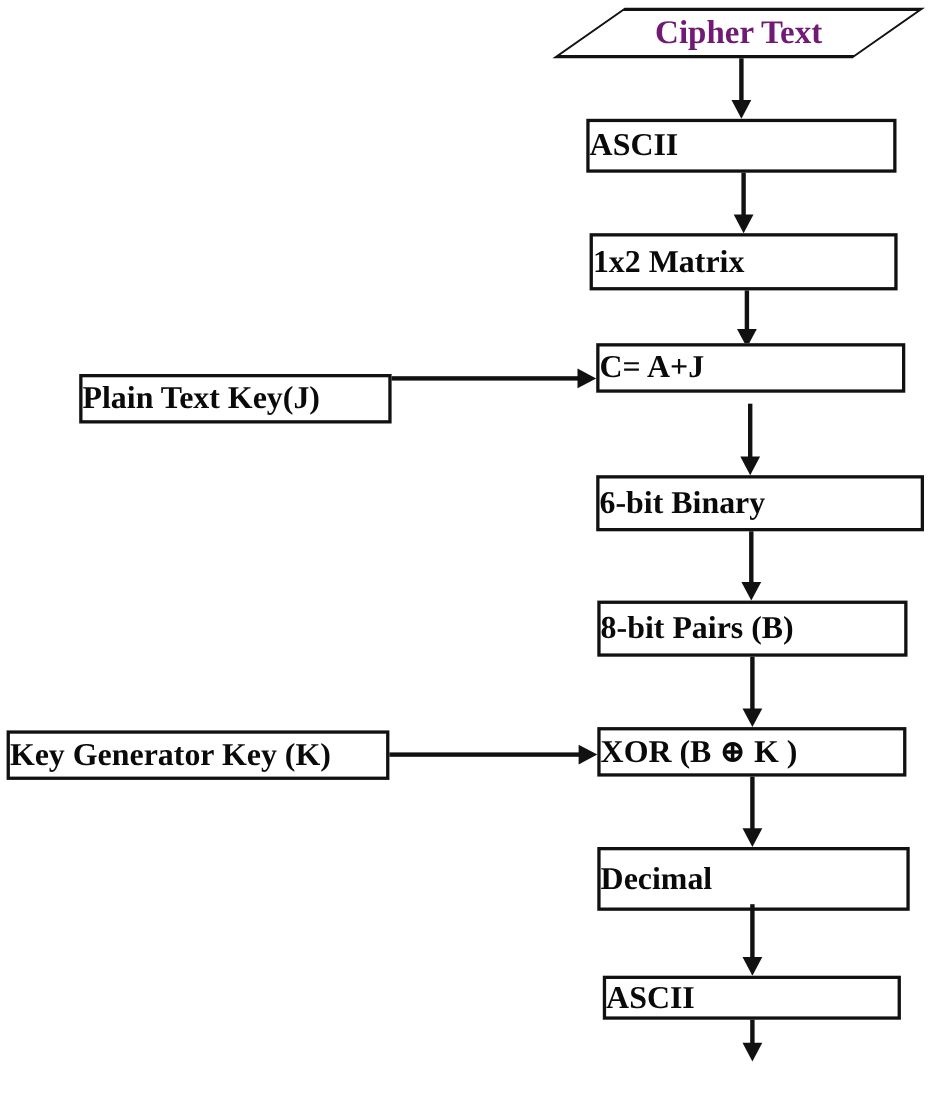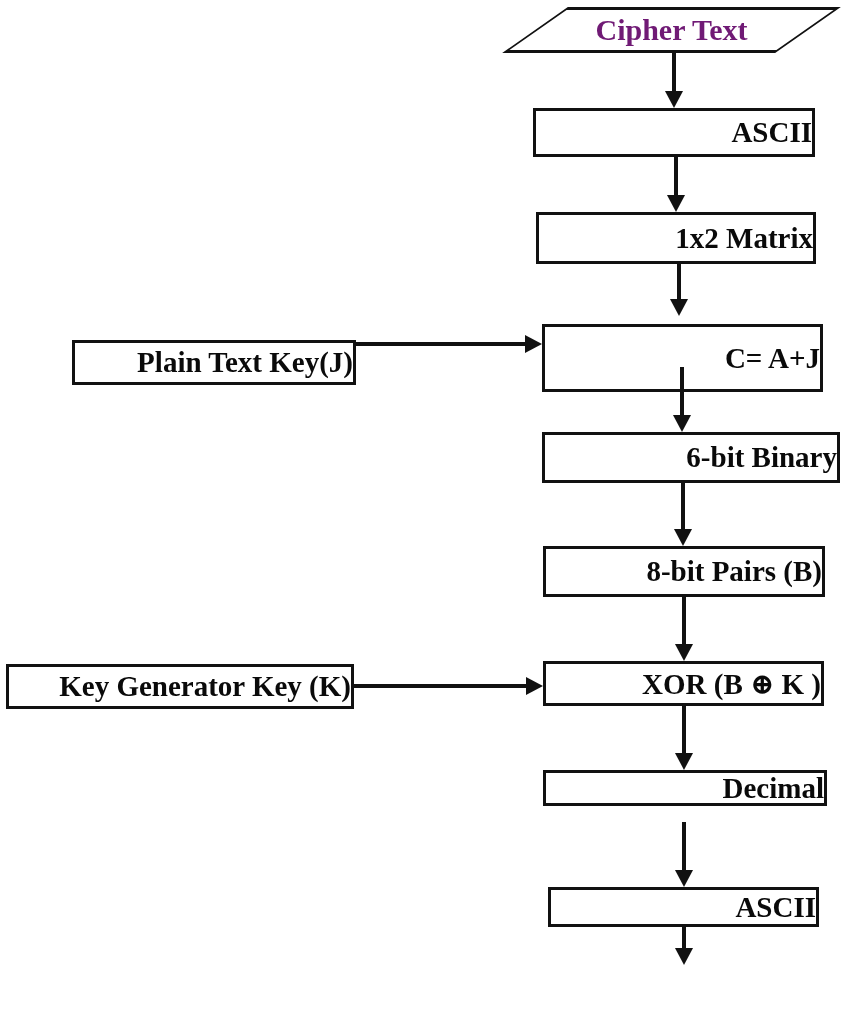--- a/index.html
+++ b/index.html
@@ -15,21 +15,21 @@
     font-family: "Liberation Serif", "DejaVu Serif", serif;
     overflow: hidden;
   }
   
   .box {
     position: absolute;
     border: 3px solid #111111;
     background: #ffffff;
     display: flex;
     align-items: center;
-    justify-content: flex-end;
+    justify-content: flex-start;
     font-weight: 700;
     font-size: 29px;
     color: #0a0a0a;
     white-space: nowrap;
     box-sizing: border-box;
   }
   
   .io {
     position: absolute;
   }
@@ -126,21 +126,21 @@
   </div>
 
   <div class="varrow" style="left:670px; top:264px; height:52px;"></div>
 
   <div class="box" style="left:72px; top:340px; width:284px; height:45px;">
     <span>Plain Text Key(J)</span>
   </div>
 
   <div class="harrow" style="left:356px; top:335px; width:186px;"></div>
 
-  <div class="box" style="left:542px; top:324px; width:281px; height:68px;">
+  <div class="box" style="left:542px; top:312px; width:281px; height:45px;">
     <span>C= A+J</span>
   </div>
 
   <div class="varrow" style="left:673px; top:367px; height:65px;"></div>
 
   <div class="box" style="left:542px; top:432px; width:298px; height:51px;">
     <span>6-bit Binary</span>
   </div>
 
   <div class="varrow" style="left:674px; top:483px; height:63px;"></div>
@@ -156,21 +156,21 @@
   </div>
 
   <div class="harrow" style="left:354px; top:677px; width:189px;"></div>
 
   <div class="box" style="left:543px; top:661px; width:281px; height:45px;">
     <span>XOR (B ⊕ K )</span>
   </div>
 
   <div class="varrow" style="left:675px; top:706px; height:64px;"></div>
 
-  <div class="box" style="left:543px; top:770px; width:284px; height:36px;">
+  <div class="box" style="left:543px; top:770px; width:284px; height:58px;">
     <span>Decimal</span>
   </div>
 
   <div class="varrow" style="left:675px; top:822px; height:65px;"></div>
 
   <div class="box" style="left:548px; top:887px; width:271px; height:40px;">
     <span>ASCII</span>
   </div>
 
   <div class="varrow" style="left:675px; top:927px; height:38px;"></div>

